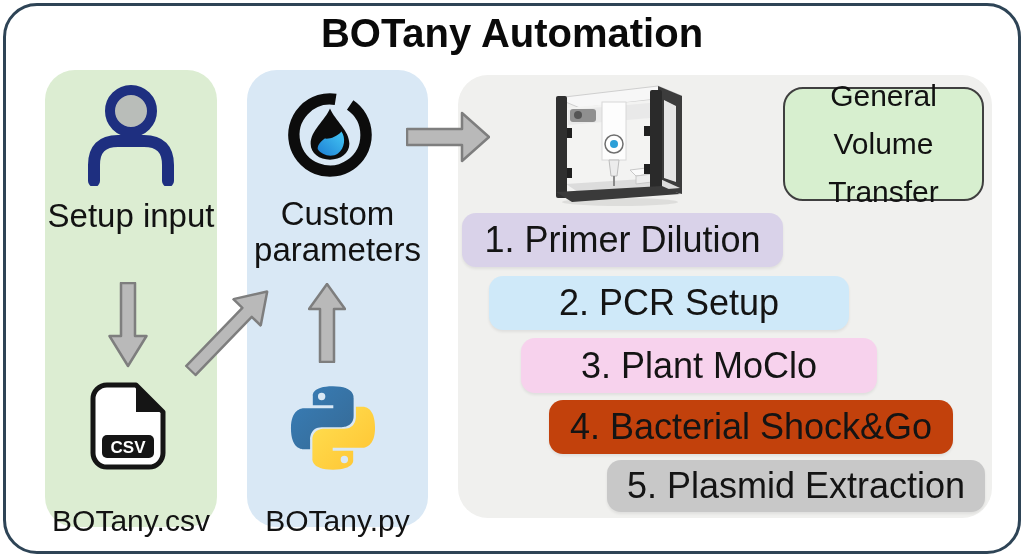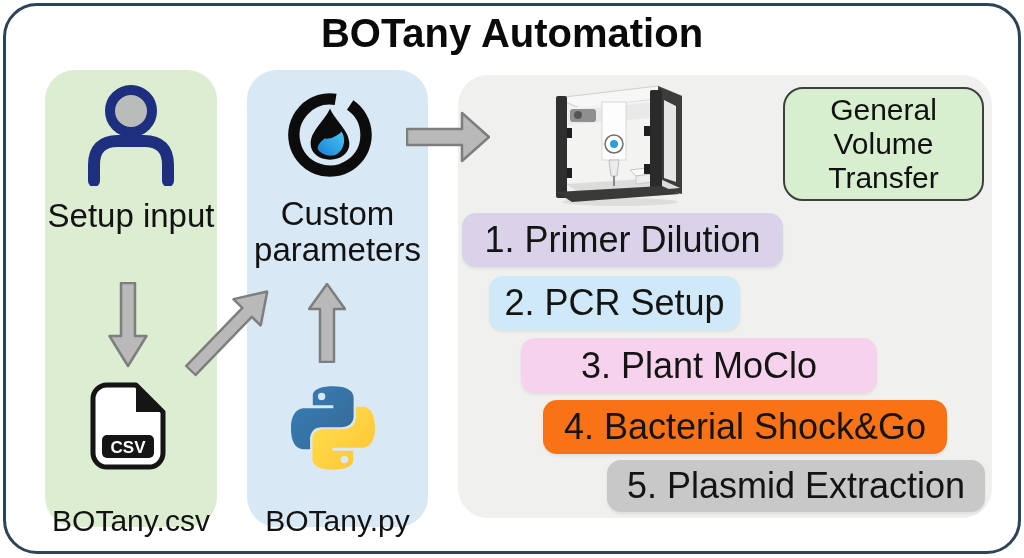--- a/index.html
+++ b/index.html
@@ -8,28 +8,28 @@
   .frame{position:absolute;left:3px;top:3px;width:1012px;height:545px;border:3px solid #2e4456;border-radius:34px;}
   .title{position:absolute;left:0;top:11px;width:1024px;text-align:center;font-size:40px;font-weight:bold;color:#0a0a0a;}
   .panel{position:absolute;border-radius:30px;}
   .panel-green{left:45px;top:70px;width:172px;height:457px;background:#dcedd2;}
   .panel-blue{left:247px;top:70px;width:181px;height:457px;background:#d9e8f5;}
   .panel-gray{left:458px;top:75px;width:534px;height:443px;background:#f0f0ee;}
   .abs{position:absolute;}
   .panel-label{position:absolute;left:0;width:100%;text-align:center;font-size:33px;line-height:36px;color:#121212;}
   .file-label{position:absolute;left:0;top:434px;width:100%;text-align:center;font-size:30px;color:#121212;}
   .badge{position:absolute;left:325px;top:12px;width:201px;height:114px;background:#d7efcf;border:2px solid #3f3f3f;border-radius:20px;
-         display:flex;align-items:center;justify-content:center;text-align:center;font-size:30px;line-height:34px;box-sizing:border-box;}
+         display:flex;align-items:center;justify-content:center;text-align:center;font-size:30px;line-height:48px;box-sizing:border-box;}
   .badge-inner{width:150px;}
   .step{position:absolute;border-radius:14px;display:flex;align-items:center;justify-content:center;
         font-size:36px;color:#141414;box-shadow:0 2px 3px rgba(0,0,0,0.07);white-space:nowrap;}
   .step1{left:4px;top:138px;width:321px;height:54px;background:#d9d2e9;}
-  .step2{left:31px;top:201px;width:251px;height:54px;background:#cfe9f9;}
+  .step2{left:31px;top:201px;width:360px;height:54px;background:#cfe9f9;}
   .step3{left:63px;top:263px;width:356px;height:55px;background:#f7d2ed;}
-  .step4{left:85px;top:325px;width:404px;height:54px;background:#f97316;}
+  .step4{left:91px;top:325px;width:404px;height:54px;background:#c2410c;}
   .step5{left:149px;top:385px;width:378px;height:52px;background:#c8c8c8;}
   .arrow{position:absolute;}
   .arrow svg{display:block;}
   .diag{transform:rotate(44deg);transform-origin:50% 50%;}
   svg text{font-family:"Liberation Sans",sans-serif;}
 </style>
 </head>
 <body>
 
 <div class="canvas">

